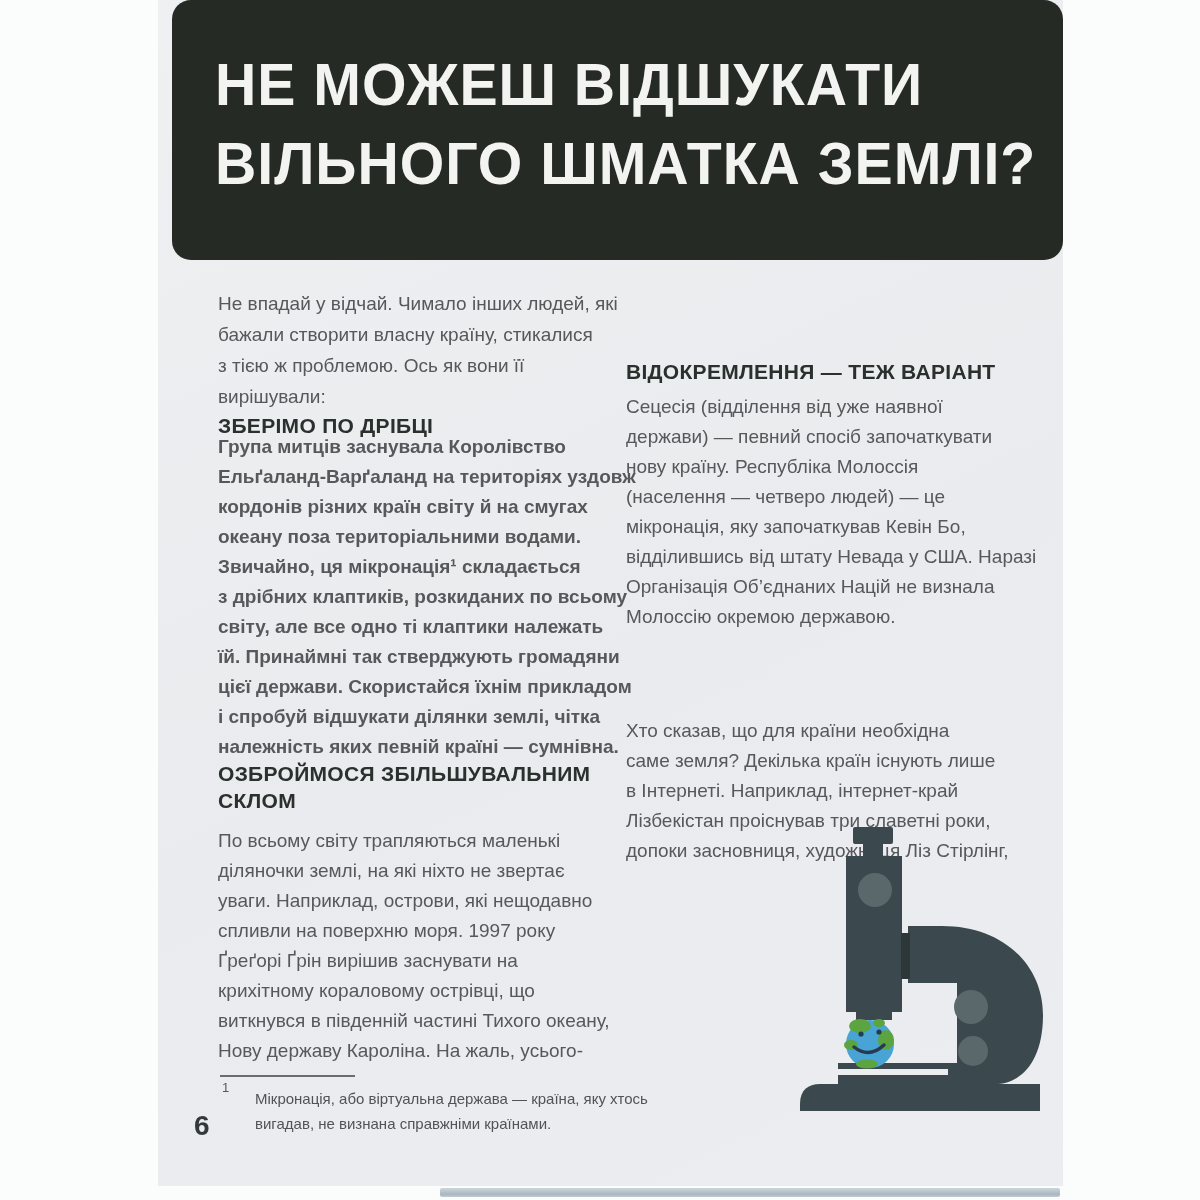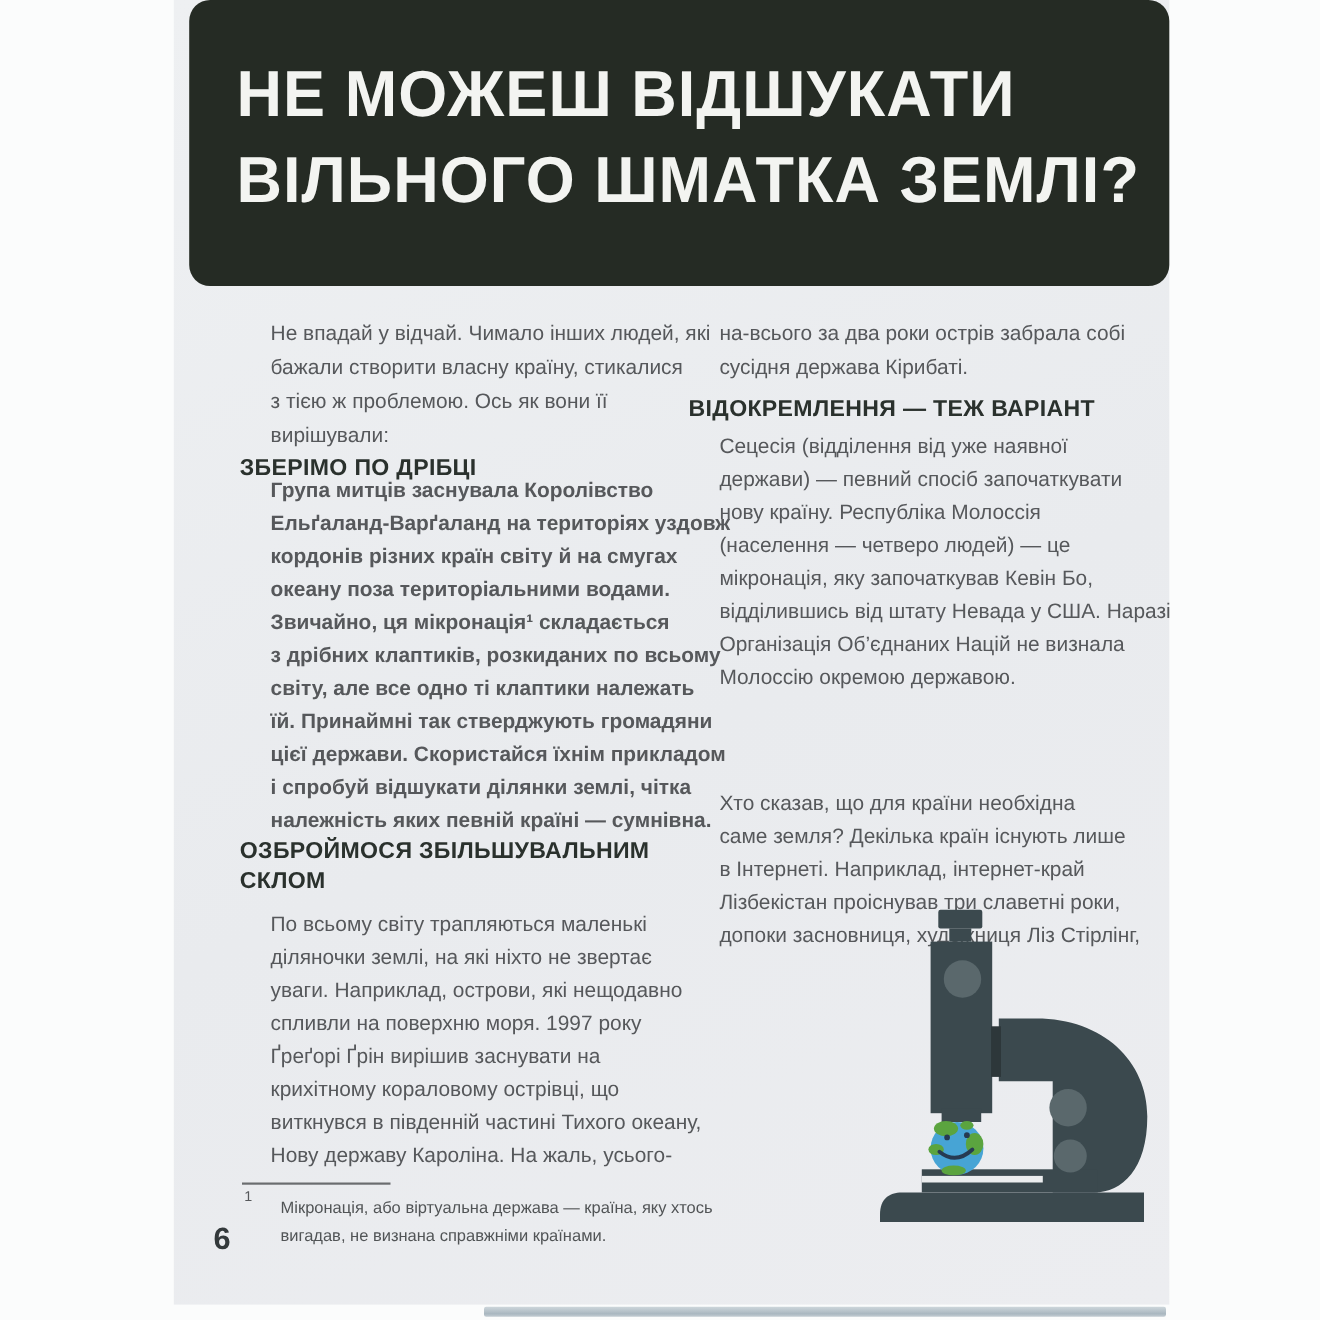--- a/index.html
+++ b/index.html
@@ -21,21 +21,20 @@
   }
   .banner-title{
     position:absolute;left:43px;top:46px;
     color:#f3f4f1;font-size:59px;font-weight:800;line-height:79px;
     letter-spacing:1px;white-space:pre-line;
     transform:scale(0.97,1);transform-origin:left top;
   }
   .body-text{
     position:absolute;color:#56585b;font-size:19px;line-height:31px;
     white-space:pre-line;
-    margin-left:28px;
   }
   .heading{
     position:absolute;color:#2a312d;font-size:21px;font-weight:700;
     line-height:27px;letter-spacing:.3px;white-space:pre-line;
   }
   .lh30{line-height:30px;}
   .col-left{left:60px;width:420px;}
   .col-right{left:468px;width:430px;}
   .narrow{width:200px;}
   .footnote-rule{
@@ -103,22 +102,20 @@
 виткнувся в південній частині Тихого океану,
 Нову державу Кароліна. На жаль, усього-</div>
 
   <div class="footnote-rule"></div>
   <div class="footnote-marker">1</div>
   <div class="footnote-text">Мікронація, або віртуальна держава — країна, яку хтось
 вигадав, не визнана справжніми країнами.</div>
 
   <div class="page-number">6</div>
 
-  <div class="body-text col-right" style="top:288px;">на-всього за два роки острів забрала собі
-сусідня держава Кірибаті.</div>
 
   <div class="heading col-right" style="top:358px;">ВІДОКРЕМЛЕННЯ — ТЕЖ ВАРІАНТ</div>
 
   <div class="body-text col-right lh30" style="top:392px;">Сецесія (відділення від уже наявної
 держави) — певний спосіб започаткувати
 нову країну. Республіка Молоссія
 (населення — четверо людей) — це
 мікронація, яку започаткував Кевін Бо,
 відділившись від штату Невада у США. Наразі
 Організація Об’єднаних Націй не визнала

